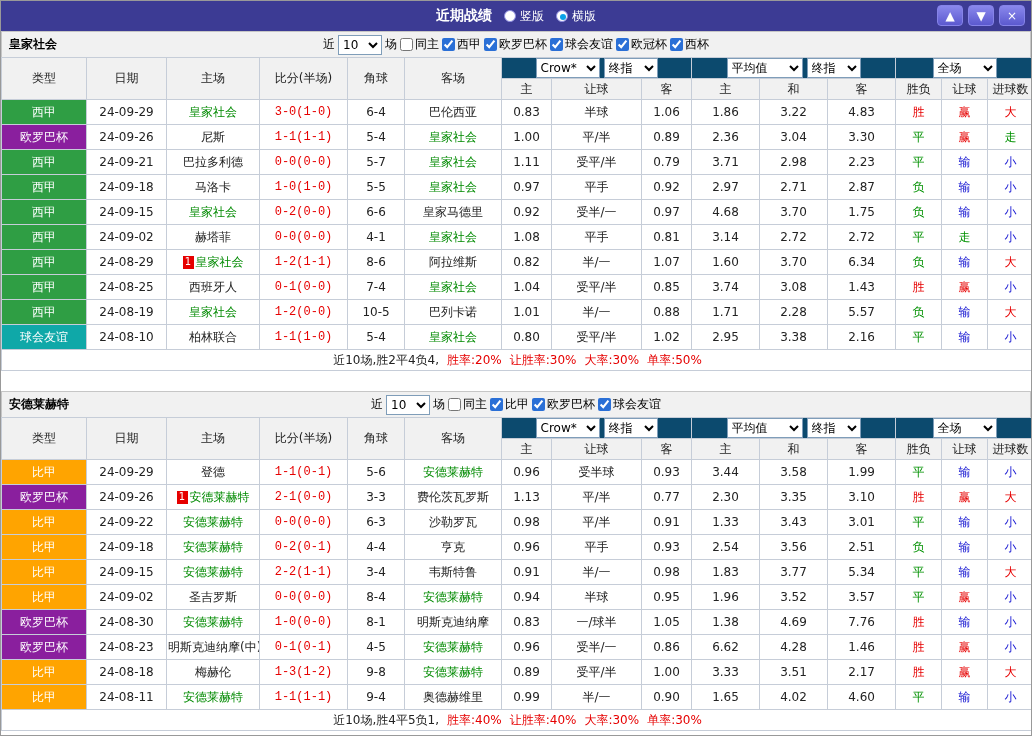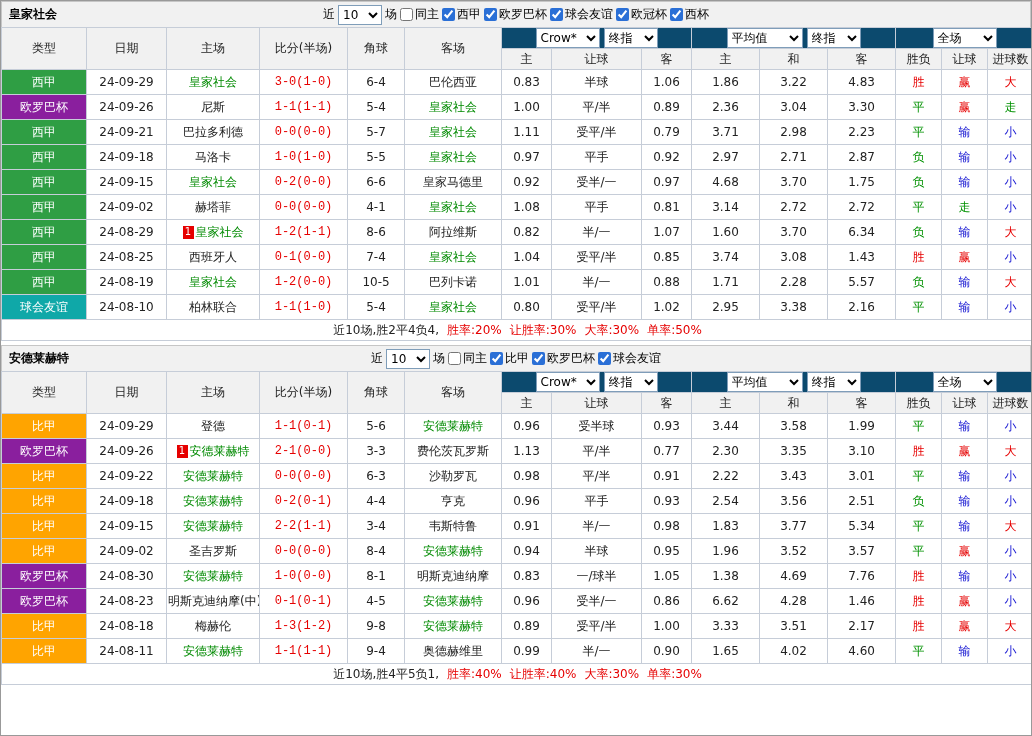--- a/index.html
+++ b/index.html
@@ -11,21 +11,21 @@
   .titlebar-center { margin: 0 auto; display: flex; align-items: center; gap: 12px; }
   .tb-title { font-weight: bold; font-size: 14px; }
   .tb-radio { display: inline-flex; align-items: center; gap: 4px; cursor: pointer; font-size: 12px; }
   .radio-circle { width: 12px; height: 12px; border-radius: 50%; background: #fff; border: 1px solid #8f8ee0; display: inline-block; position: relative; }
   .radio-circle.selected::after { content: ''; position: absolute; left: 3px; top: 3px; width: 6px; height: 6px; border-radius: 50%; background: #0aa2e8; }
   .tb-buttons { position: absolute; right: 6px; top: 4px; display: flex; gap: 5px; }
   .tb-btn { width: 26px; height: 21px; border-radius: 4px; border: 1px solid #8583e8; background: linear-gradient(#8a88ec, #5b59cf); color: #fff; font-size: 12px; line-height: 1; cursor: pointer; font-family: "DejaVu Sans", sans-serif; }
 
   
   .section { background: #fff; }
-  .section + .section { margin-top: 4px; }
+  .section + .section { margin-top: 20px; }
   .section-header { height: 26px; background: #f1f1f1; border: 1px solid #c6c6c6; border-bottom: none; position: relative; display: flex; align-items: center; }
   .team-name { position: absolute; left: 7px; font-weight: bold; color: #000; }
   .filters { margin: 0 auto; display: flex; align-items: center; gap: 3px; color: #000; }
   .filters label { display: inline-flex; align-items: center; gap: 2px; cursor: pointer; }
   .filters input[type="checkbox"] { width: 13px; height: 13px; accent-color: #2a6fd6; }
   .sel { font-size: 12px; height: 20px; font-family: "DejaVu Sans", sans-serif; border: 1px solid #7f9db9; background: #fff; }
 
   
   table { border-collapse: collapse; table-layout: fixed; width: 1032px; }
   th, td { border: 1px solid #c6cdd8; text-align: center; padding: 0 1px; overflow: hidden; white-space: nowrap; font-size: 12px; font-weight: normal; color: #222; }
@@ -40,20 +40,38 @@
   .c-green { color: #009100; }
   .c-blue { color: #1414d2; }
   .card { display: inline-block; background: #e60000; color: #fff; font-size: 10px; line-height: 12px; width: 11px; height: 13px; margin-right: 2px; vertical-align: 1px; }
   td.summary { height: 21px; background: #fff; color: #222; }
   .sum-stat { margin-left: 8px; }
 </style>
 </head>
 <body>
 
 <div class="app">
+  <div class="titlebar">
+    <div class="titlebar-center">
+      <span class="tb-title">近期战绩</span>
+      <label class="tb-radio">
+        <span class="radio-circle"></span>
+        <span>竖版</span>
+      </label>
+      <label class="tb-radio">
+        <span class="radio-circle selected"></span>
+        <span>横版</span>
+      </label>
+    </div>
+    <div class="tb-buttons">
+      <button class="tb-btn">▲</button>
+      <button class="tb-btn">▼</button>
+      <button class="tb-btn close">×</button>
+    </div>
+  </div>
   <div id="sections">
       <div class="section">
         <div class="section-header">
           <span class="team-name">皇家社会</span>
           <div class="filters">
             <span>近</span>
             <select class="sel" style="width: 44px;"><option>10</option></select>
             <span>场</span>
             <label>
               <input type="checkbox" style="">
@@ -435,21 +453,21 @@
             <tr>
               <td class="league" style="background: rgb(255, 164, 0);">比甲</td>
               <td>24-09-22</td>
               <td class="focus">安德莱赫特</td>
               <td class="score">0-0(0-0)</td>
               <td>6-3</td>
               <td class="">沙勒罗瓦</td>
               <td>0.98</td>
               <td>平/半</td>
               <td>0.91</td>
-              <td>2.22</td>
+              <td>1.33</td>
               <td>3.43</td>
               <td>3.01</td>
               <td class="c-green">平</td>
               <td class="c-blue">输</td>
               <td class="c-blue">小</td>
             </tr>
             <tr>
               <td class="league" style="background: rgb(255, 164, 0);">比甲</td>
               <td>24-09-18</td>
               <td class="focus">安德莱赫特</td>

